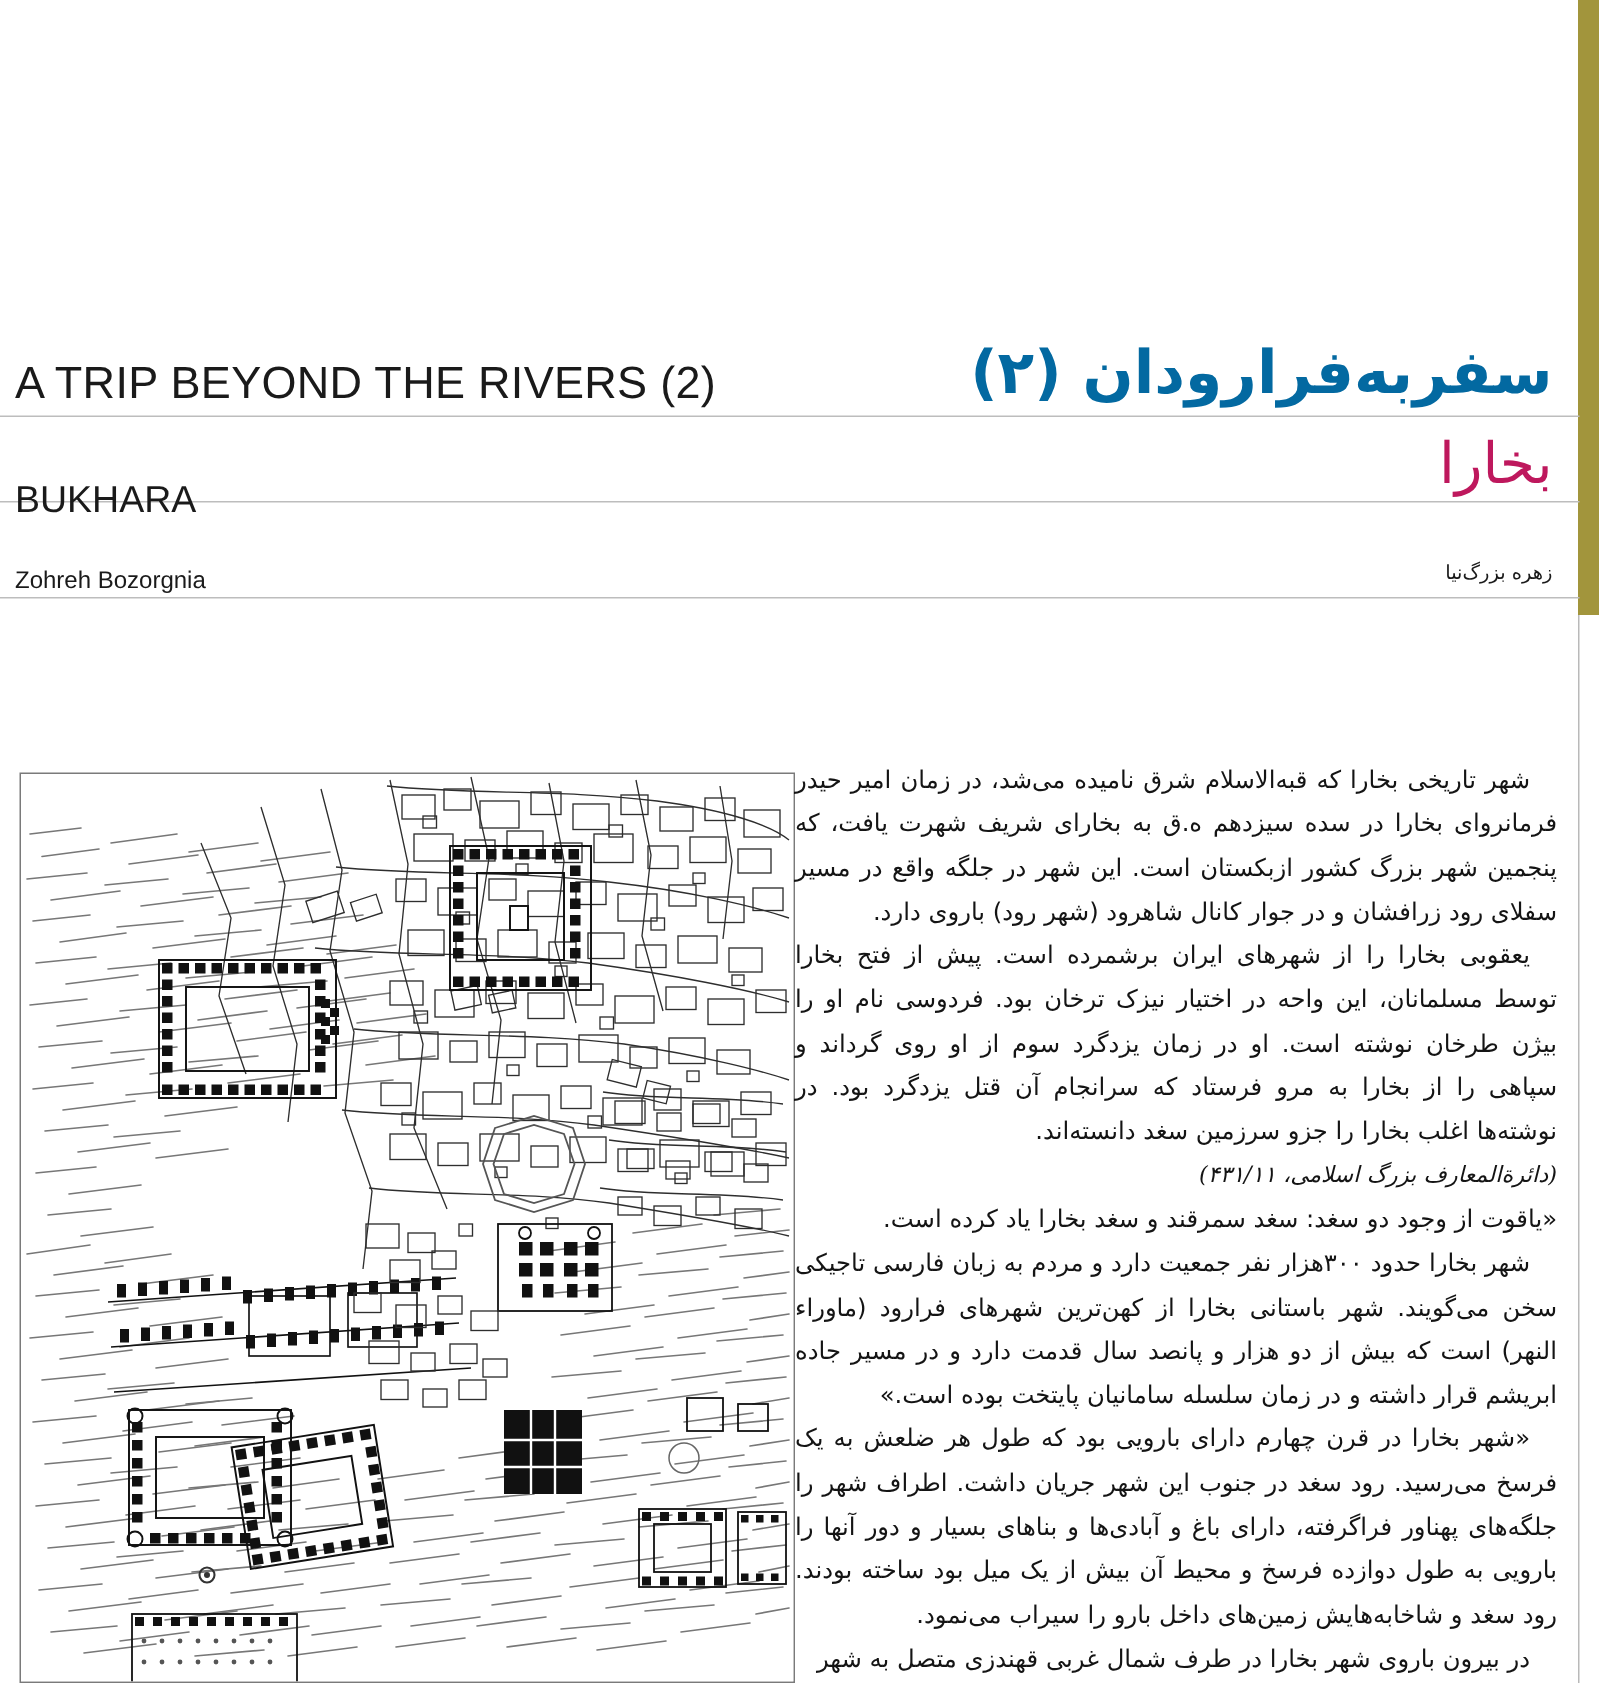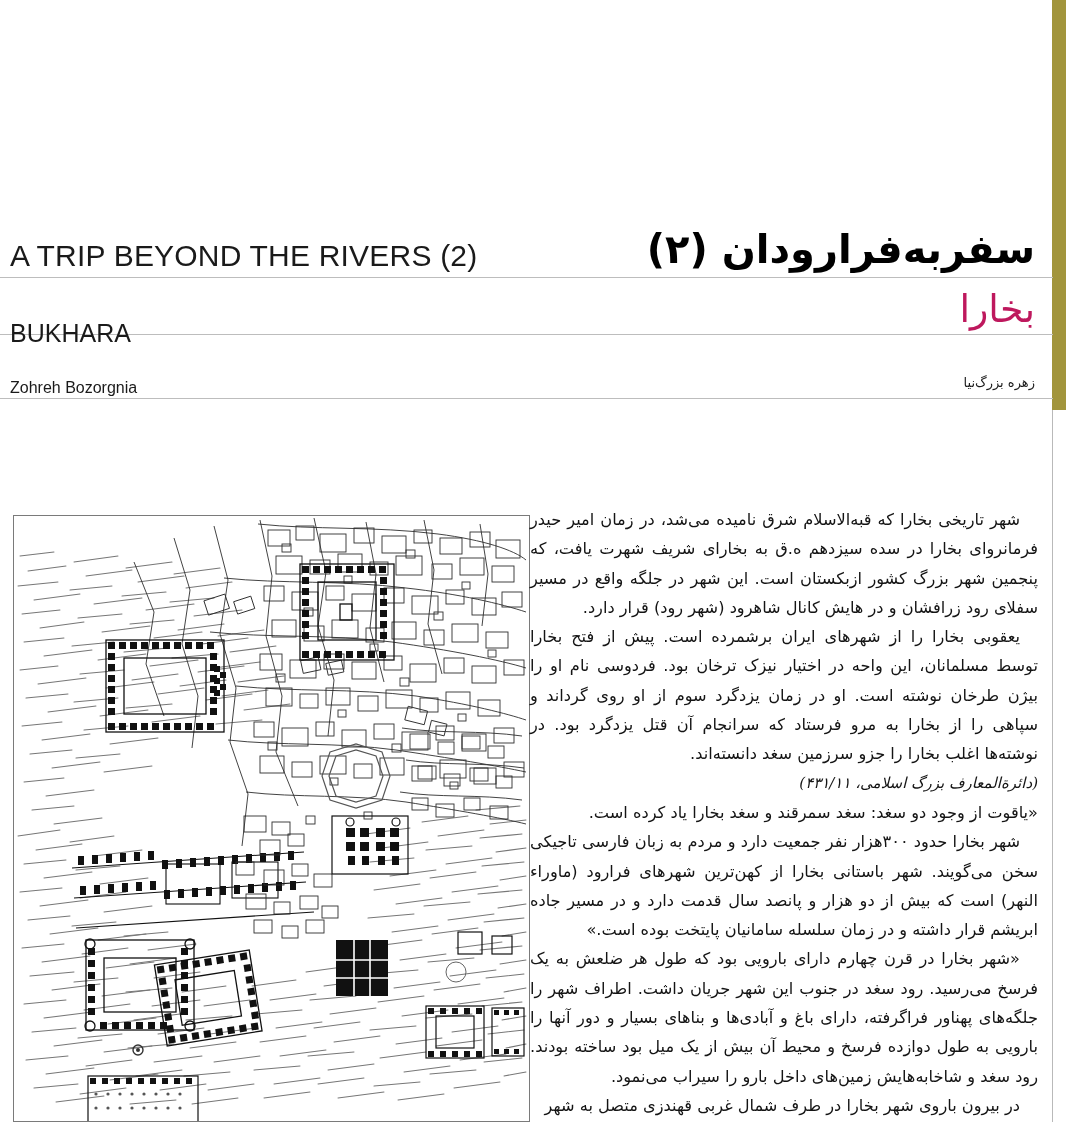--- a/index.html
+++ b/index.html
@@ -86,21 +86,21 @@
   }
 
   .title-fa {
     position: absolute;
     right: 18px;
     top: 0px;
     font-family: "DejaVu Sans", "Liberation Sans", sans-serif;
     font-size: 40px;
     font-weight: 700;
     direction: rtl;
-    color: #000000;
+    color: #0369a1;
     white-space: nowrap;
     line-height: 1.2;
   }
   .subtitle-fa {
     position: absolute;
     right: 18px;
     top: 62px;
     font-family: "DejaVu Sans", "Liberation Sans", sans-serif;
     font-size: 38px;
     font-weight: 400;
@@ -686,20 +686,20 @@
           <rect x="476" y="290" width="18" height="13"></rect>
         <path d="M388 212 C426 218 466 214 508 220"></path>
         <path d="M392 244 C430 250 470 246 510 252"></path>
         <path d="M386 276 C424 282 464 278 508 284"></path>
       </g>
     </g>
   </svg>
 </div>
 
 <div class="textcol" id="bodycol">
-    <p>شهر تاریخی بخارا که قبه‌الاسلام شرق نامیده می‌شد، در زمان امیر حیدر فرمانروای بخارا در سده سیزدهم ه.ق به بخارای شریف شهرت یافت، که پنجمین شهر بزرگ کشور ازبکستان است. این شهر در جلگه واقع در مسیر سفلای رود زرافشان و در هایش کانال شاهرود (شهر رود) قرار دارد.</p>
+    <p>شهر تاریخی بخارا که قبه‌الاسلام شرق نامیده می‌شد، در زمان امیر حیدر فرمانروای بخارا در سده سیزدهم ه.ق به بخارای شریف شهرت یافت، که پنجمین شهر بزرگ کشور ازبکستان است. این شهر در جلگه واقع در مسیر سفلای رود زرافشان و در جوار کانال شاهرود (شهر رود) باروی دارد.</p>
     <p>یعقوبی بخارا را از شهرهای ایران برشمرده است. پیش از فتح بخارا توسط مسلمانان، این واحه در اختیار نیزک ترخان بود. فردوسی نام او را بیژن طرخان نوشته است. او در زمان یزدگرد سوم از او روی گرداند و سپاهی را از بخارا به مرو فرستاد که سرانجام آن قتل یزدگرد بود. در نوشته‌ها اغلب بخارا را جزو سرزمین سغد دانسته‌اند.</p>
     <p class="noindent cite">(دائرة‌المعارف بزرگ اسلامی، ۴۳۱/۱۱)</p>
     <p class="noindent">«یاقوت از وجود دو سغد: سغد سمرقند و سغد بخارا یاد کرده است.</p>
     <p>شهر بخارا حدود ۳۰۰هزار نفر جمعیت دارد و مردم به زبان فارسی تاجیکی سخن می‌گویند. شهر باستانی بخارا از کهن‌ترین شهرهای فرارود (ماوراء النهر) است که بیش از دو هزار و پانصد سال قدمت دارد و در مسیر جاده ابریشم قرار داشته و در زمان سلسله سامانیان پایتخت بوده است.»</p>
     <p>«شهر بخارا در قرن چهارم دارای بارویی بود که طول هر ضلعش به یک فرسخ می‌رسید. رود سغد در جنوب این شهر جریان داشت. اطراف شهر را جلگه‌های پهناور فراگرفته، دارای باغ و آبادی‌ها و بناهای بسیار و دور آنها را بارویی به طول دوازده فرسخ و محیط آن بیش از یک میل بود ساخته بودند. رود سغد و شاخابه‌هایش زمین‌های داخل بارو را سیراب می‌نمود.</p>
     <p>در بیرون باروی شهر بخارا در طرف شمال غربی قهندزی متصل به شهر</p>
   </div>
 
 </body></html>

